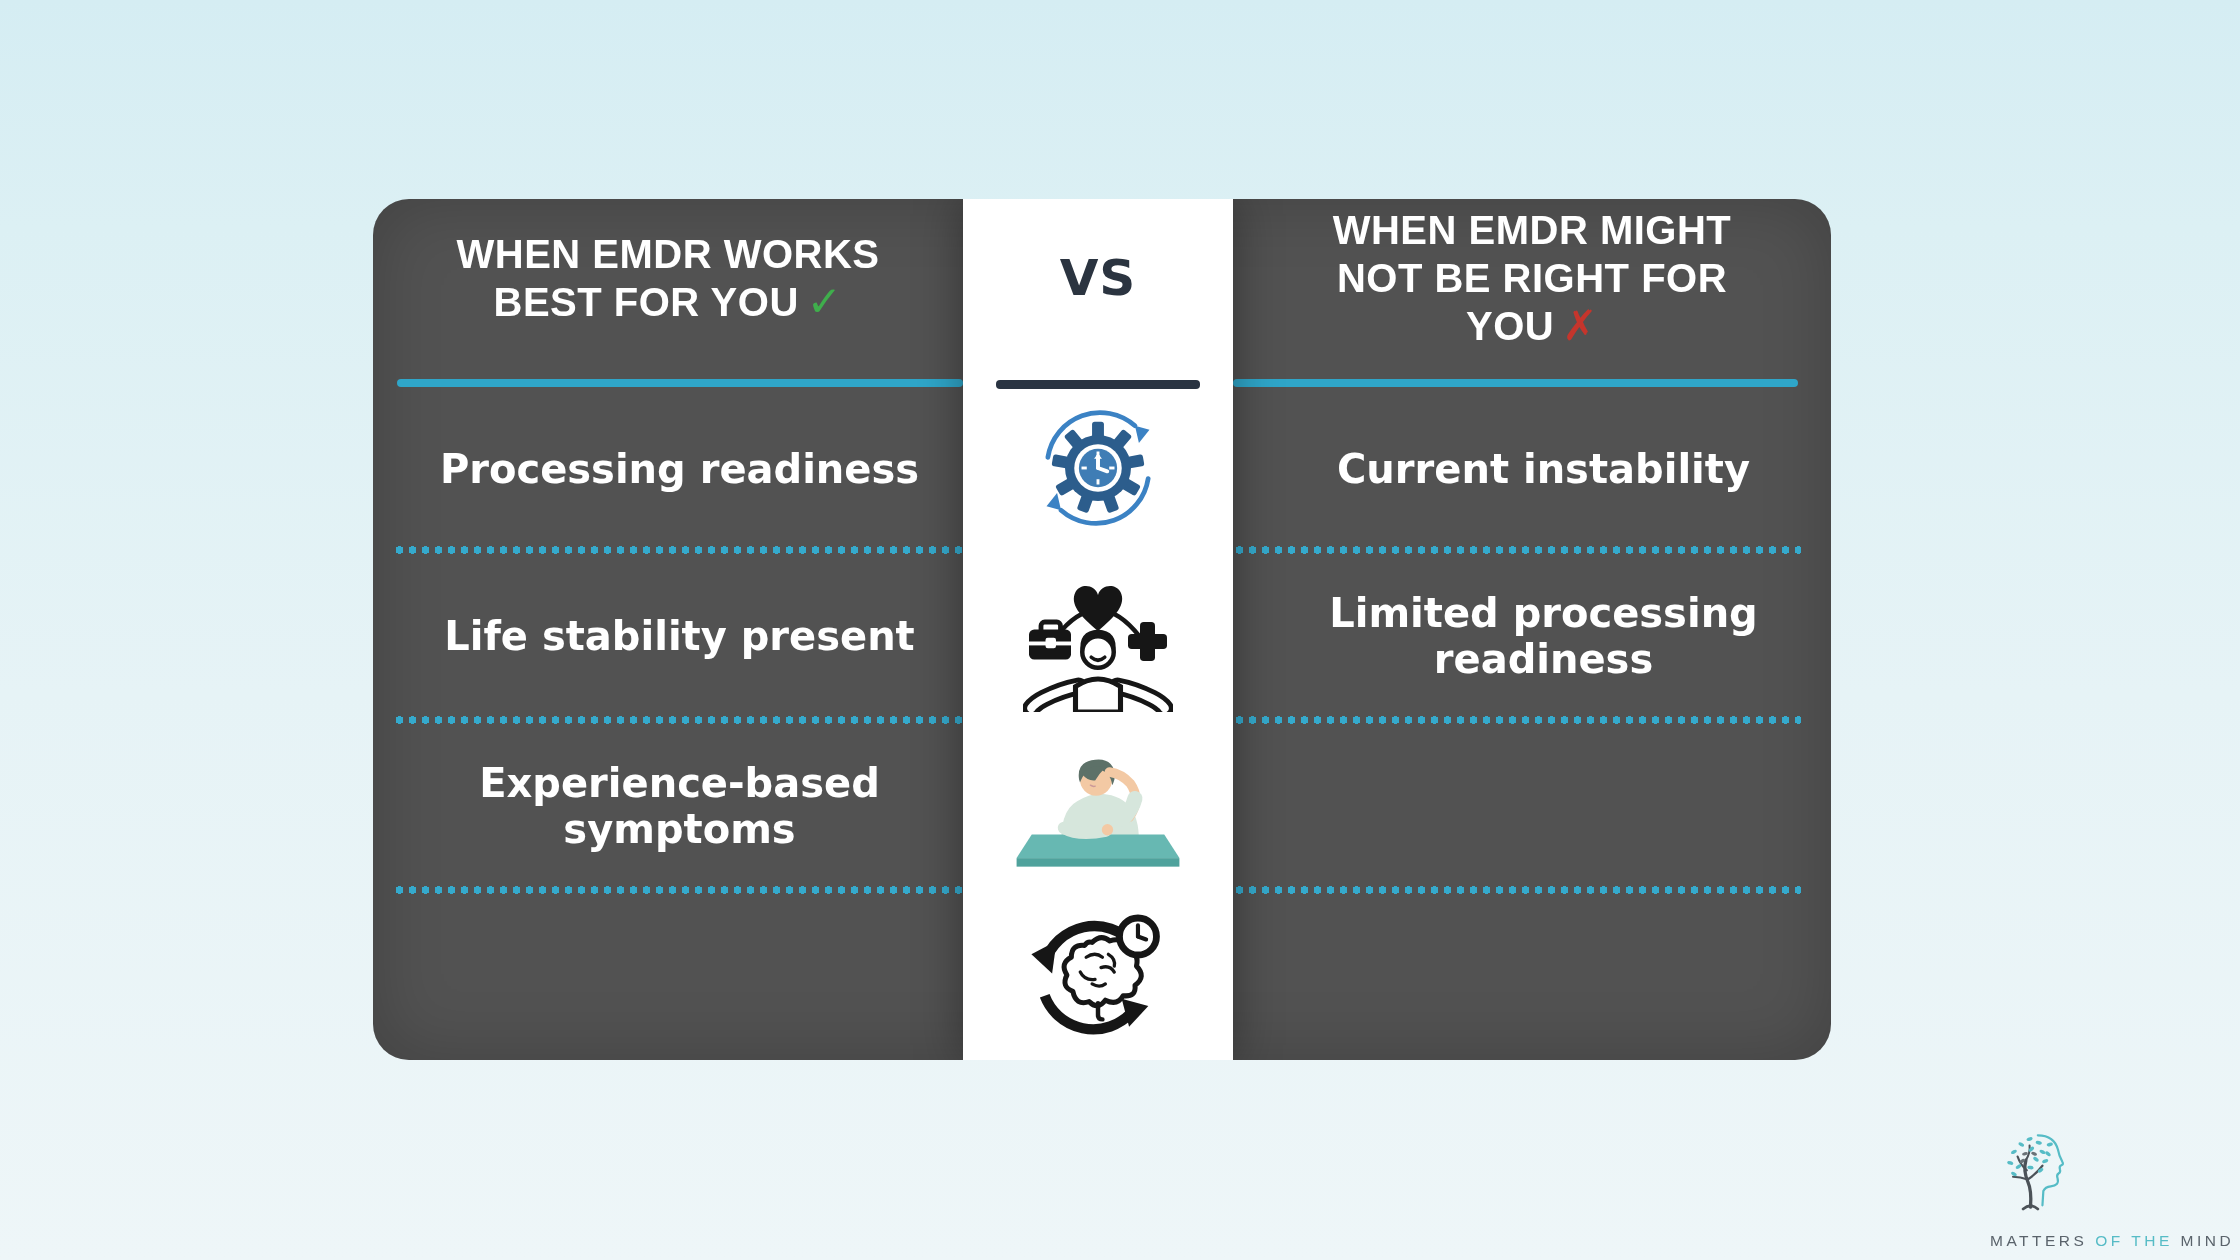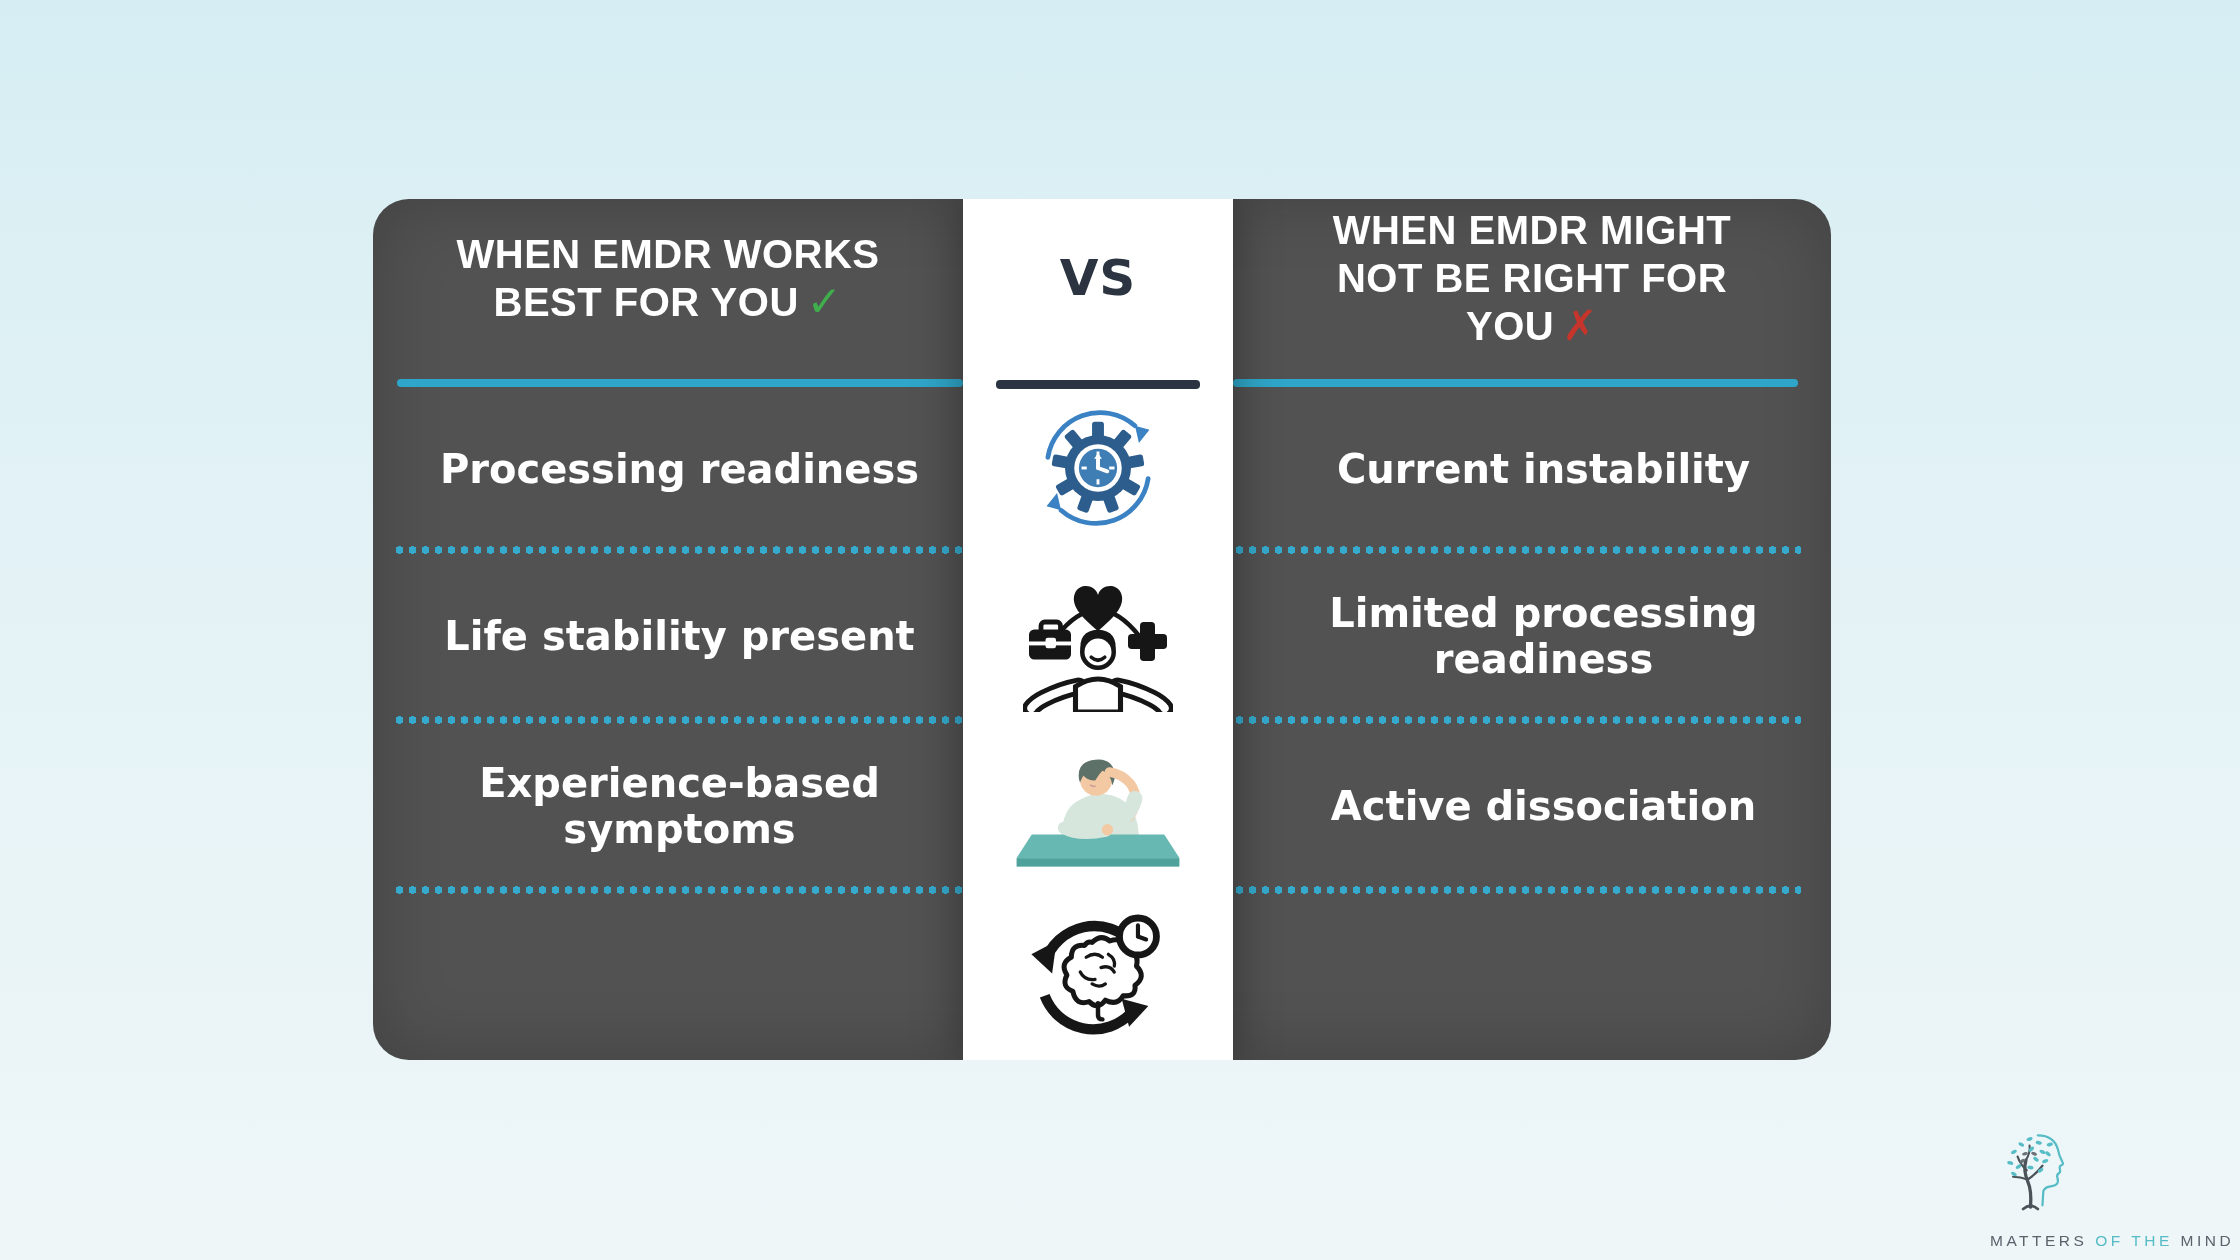--- a/index.html
+++ b/index.html
@@ -116,23 +116,20 @@
         </div>
       </div>
       <div class="rule rule-right"></div>
 
       <div class="row r1">
           <span class="row-text">Current instability</span>
         </div>
       <div class="row r2">
           <span class="row-text">Limited processing
 readiness</span>
-        </div>
-      <div class="row r3">
-          <span class="row-text">Active dissociation</span>
         </div>
 
       <div class="dots dots-cyan d1 dr"></div>
       <div class="dots dots-cyan d2 dr"></div>
       <div class="dots dots-cyan d3 dr"></div>
     </div>
 
     <div class="strip">
       <div class="vs">VS</div>
       <div class="strip-rule"></div>

